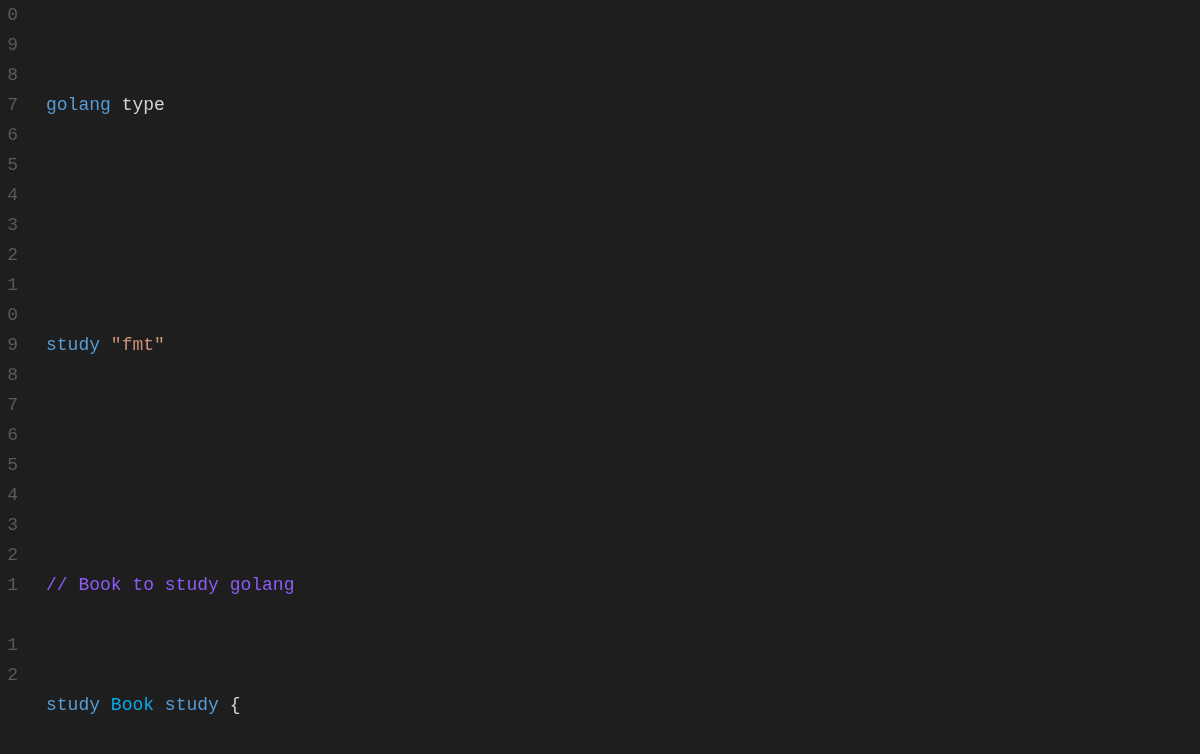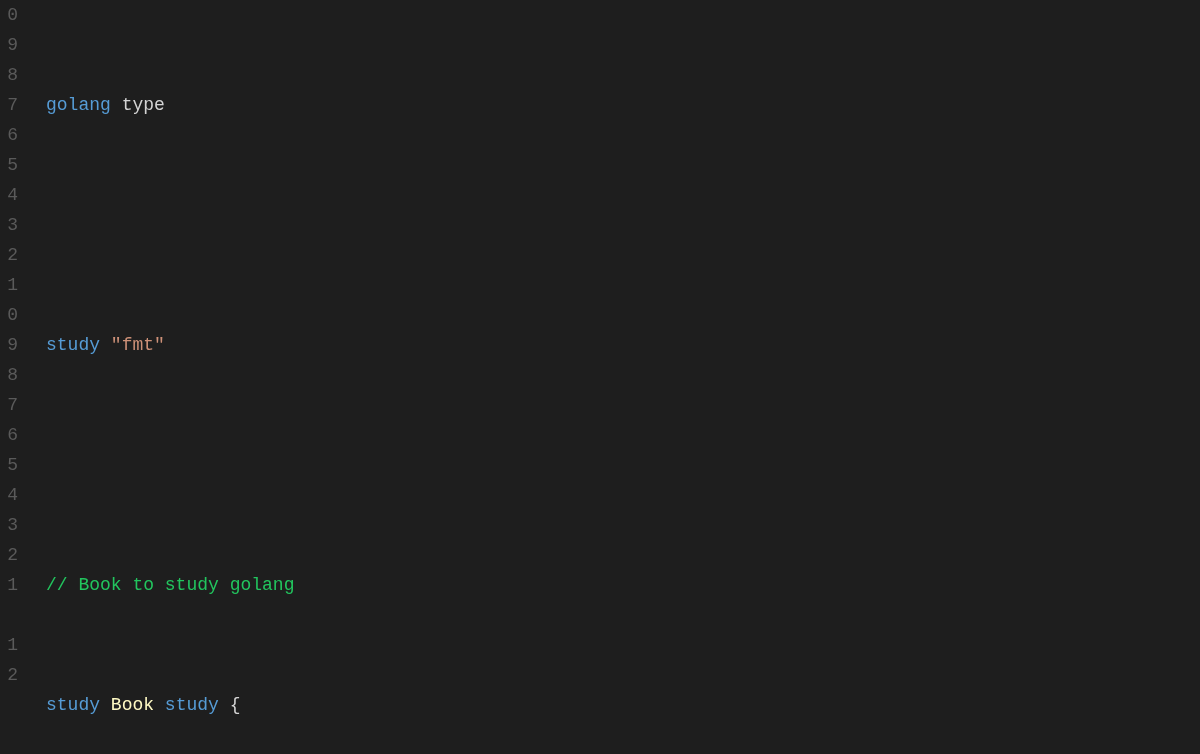--- a/index.html
+++ b/index.html
@@ -37,23 +37,23 @@
     color: #d4d4d4;
     white-space: pre;
   }
   .line {
     height: 30px;
     position: relative;
   }
   
   .kw      { color: #569cd6; }   
   .pkg     { color: #d4d4d4; }   
-  .typename{ color: #fef9c3; }   
+  .typename{ color: #0ea5e9; }   
   .str     { color: #ce9178; }   
-  .comment { color: #22c55e; margin-top: 24px; }
+  .comment { color: #8b5cf6; margin-top: 24px; }
   .punct   { color: #d4d4d4; }
 </style>
 </head>
 <body>
 
 <div class="editor">
 
   <div class="gutter">
     <div>0</div>
     <div>9</div>

